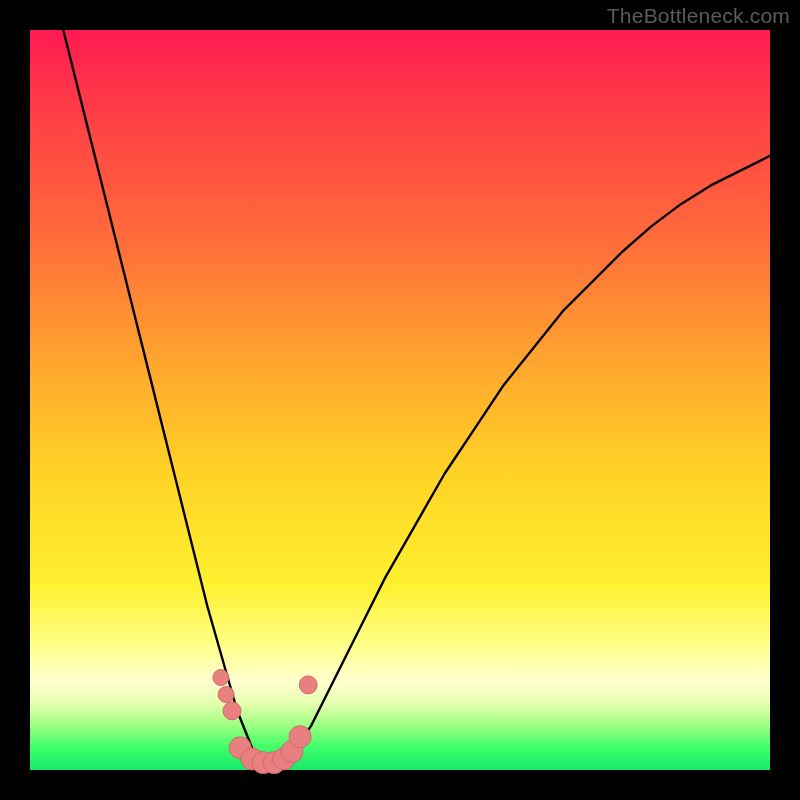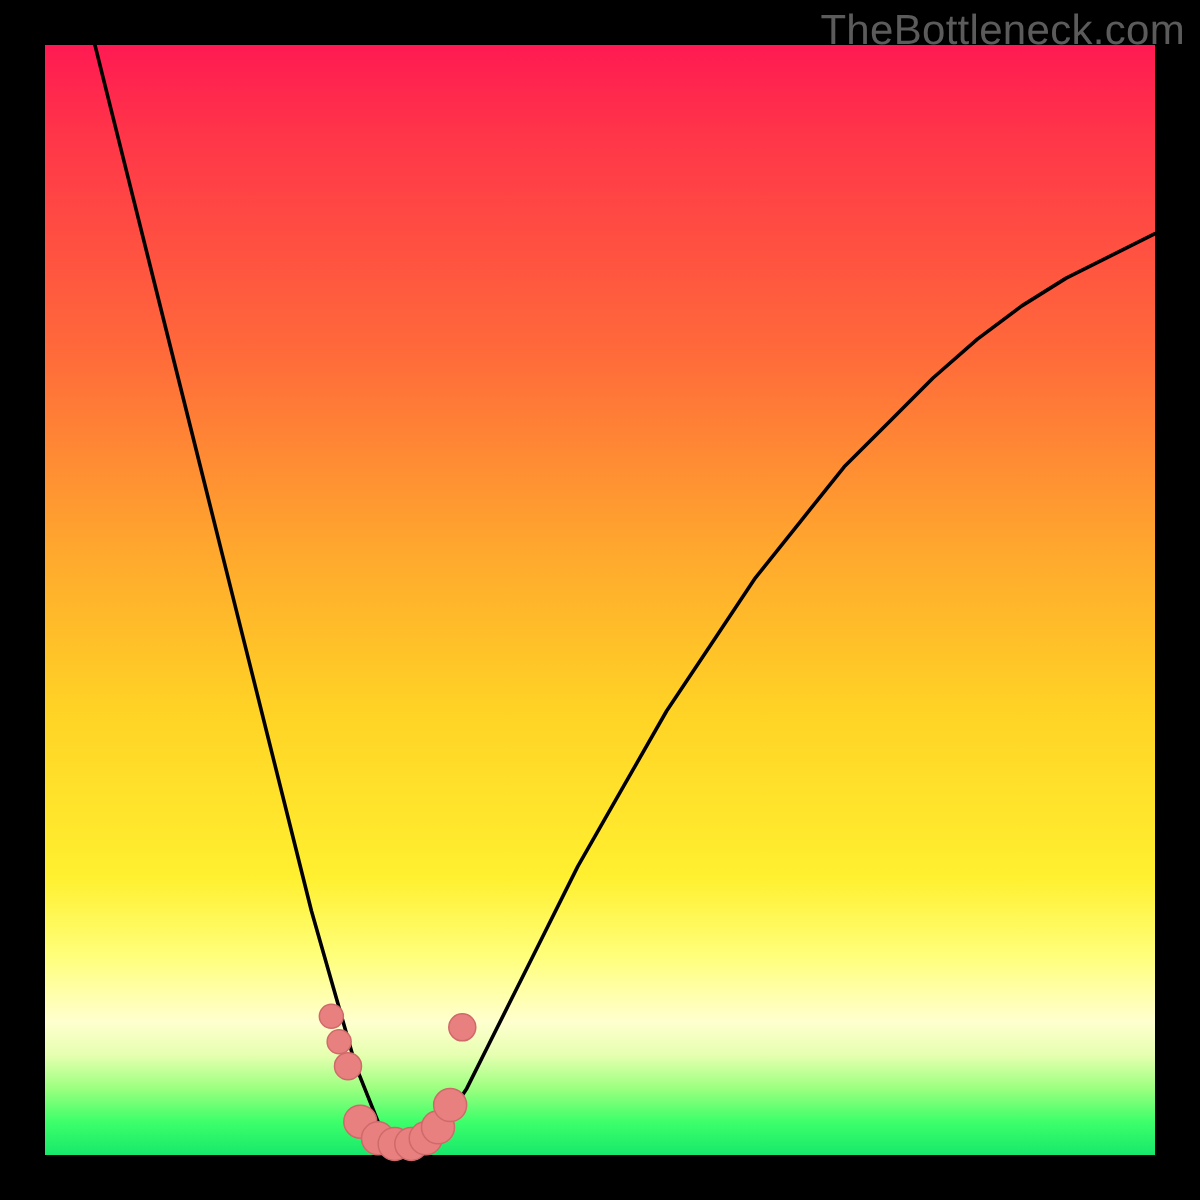--- a/index.html
+++ b/index.html
@@ -40,21 +40,21 @@
       #9cff80 94%,
       #3dff6a 97%,
       #17e86b 100%
     );
   }
   .watermark {
     position: absolute;
     top: 4px;
     right: 10px;
     color: #5b5b5b;
-    font-size: 28px;
+    font-size: 21px;
     font-weight: 500;
     letter-spacing: 0.2px;
     z-index: 20;
   }
   svg.overlay {
     position: absolute;
     left: 30px;
     top: 30px;
     width: 740px;
     height: 740px;

